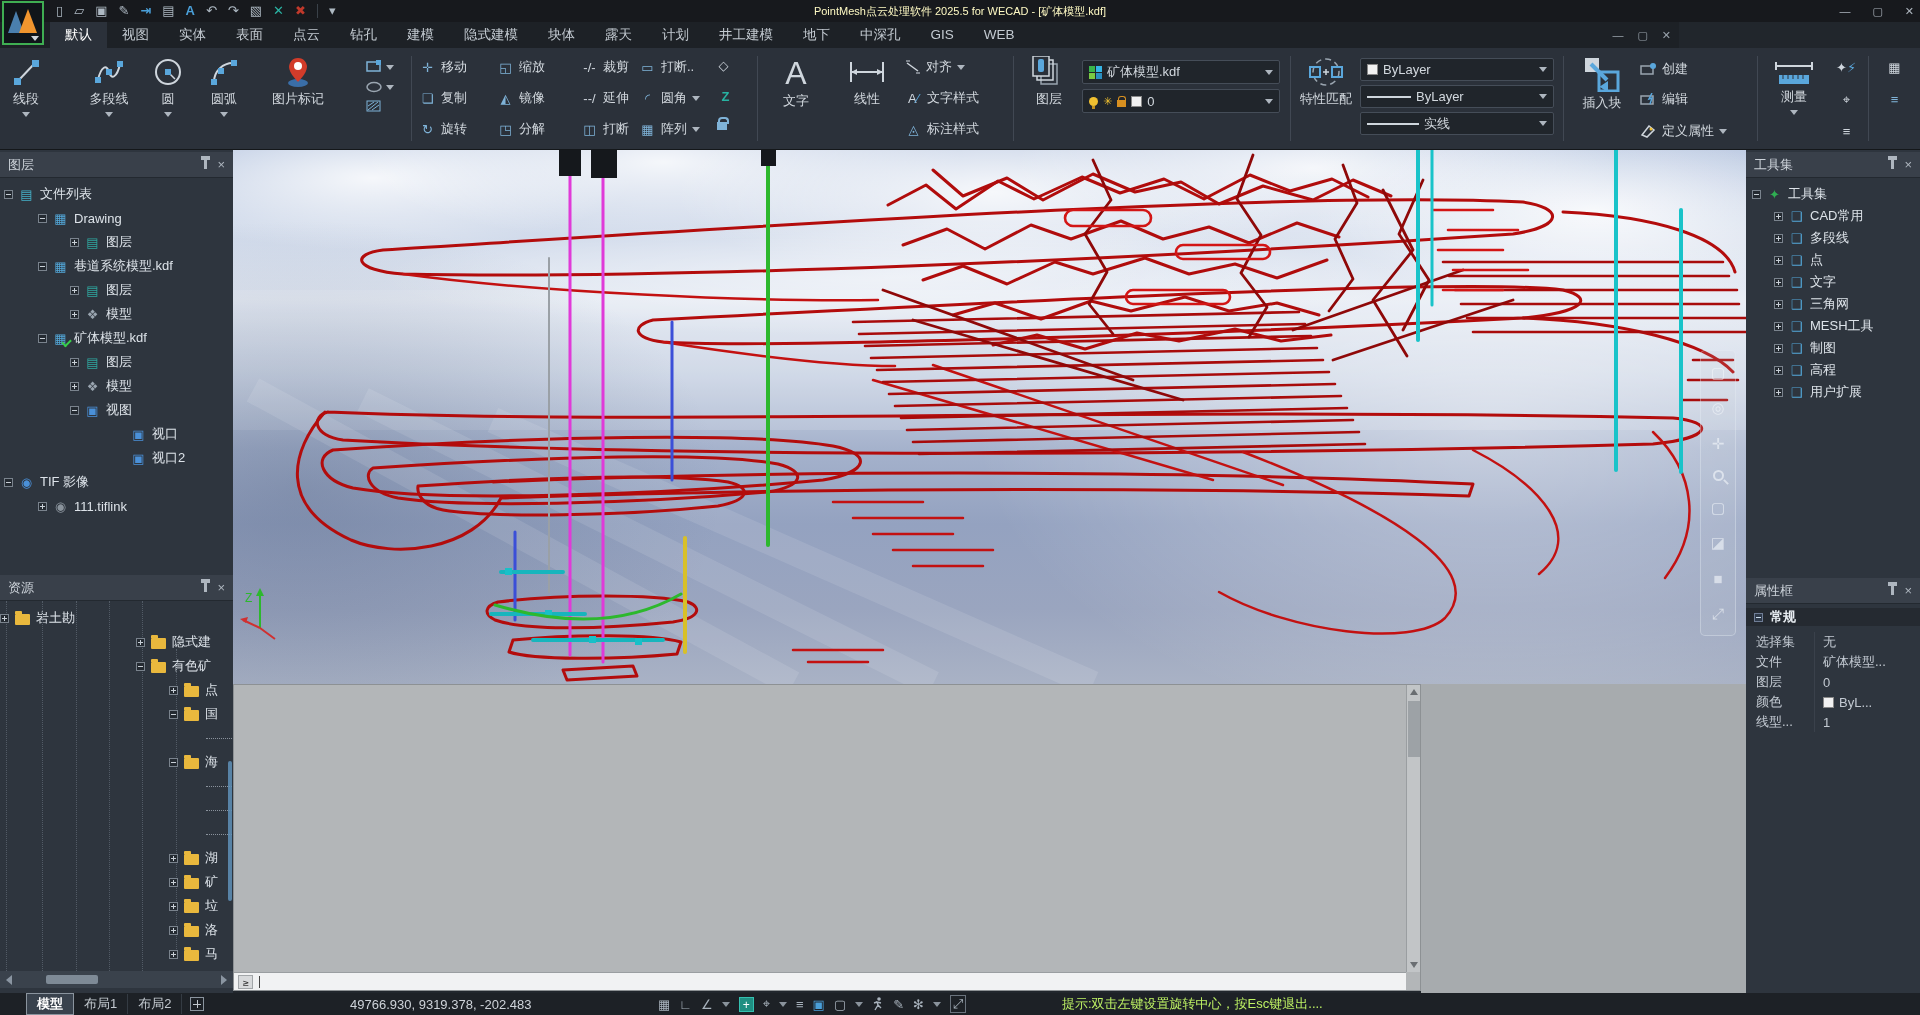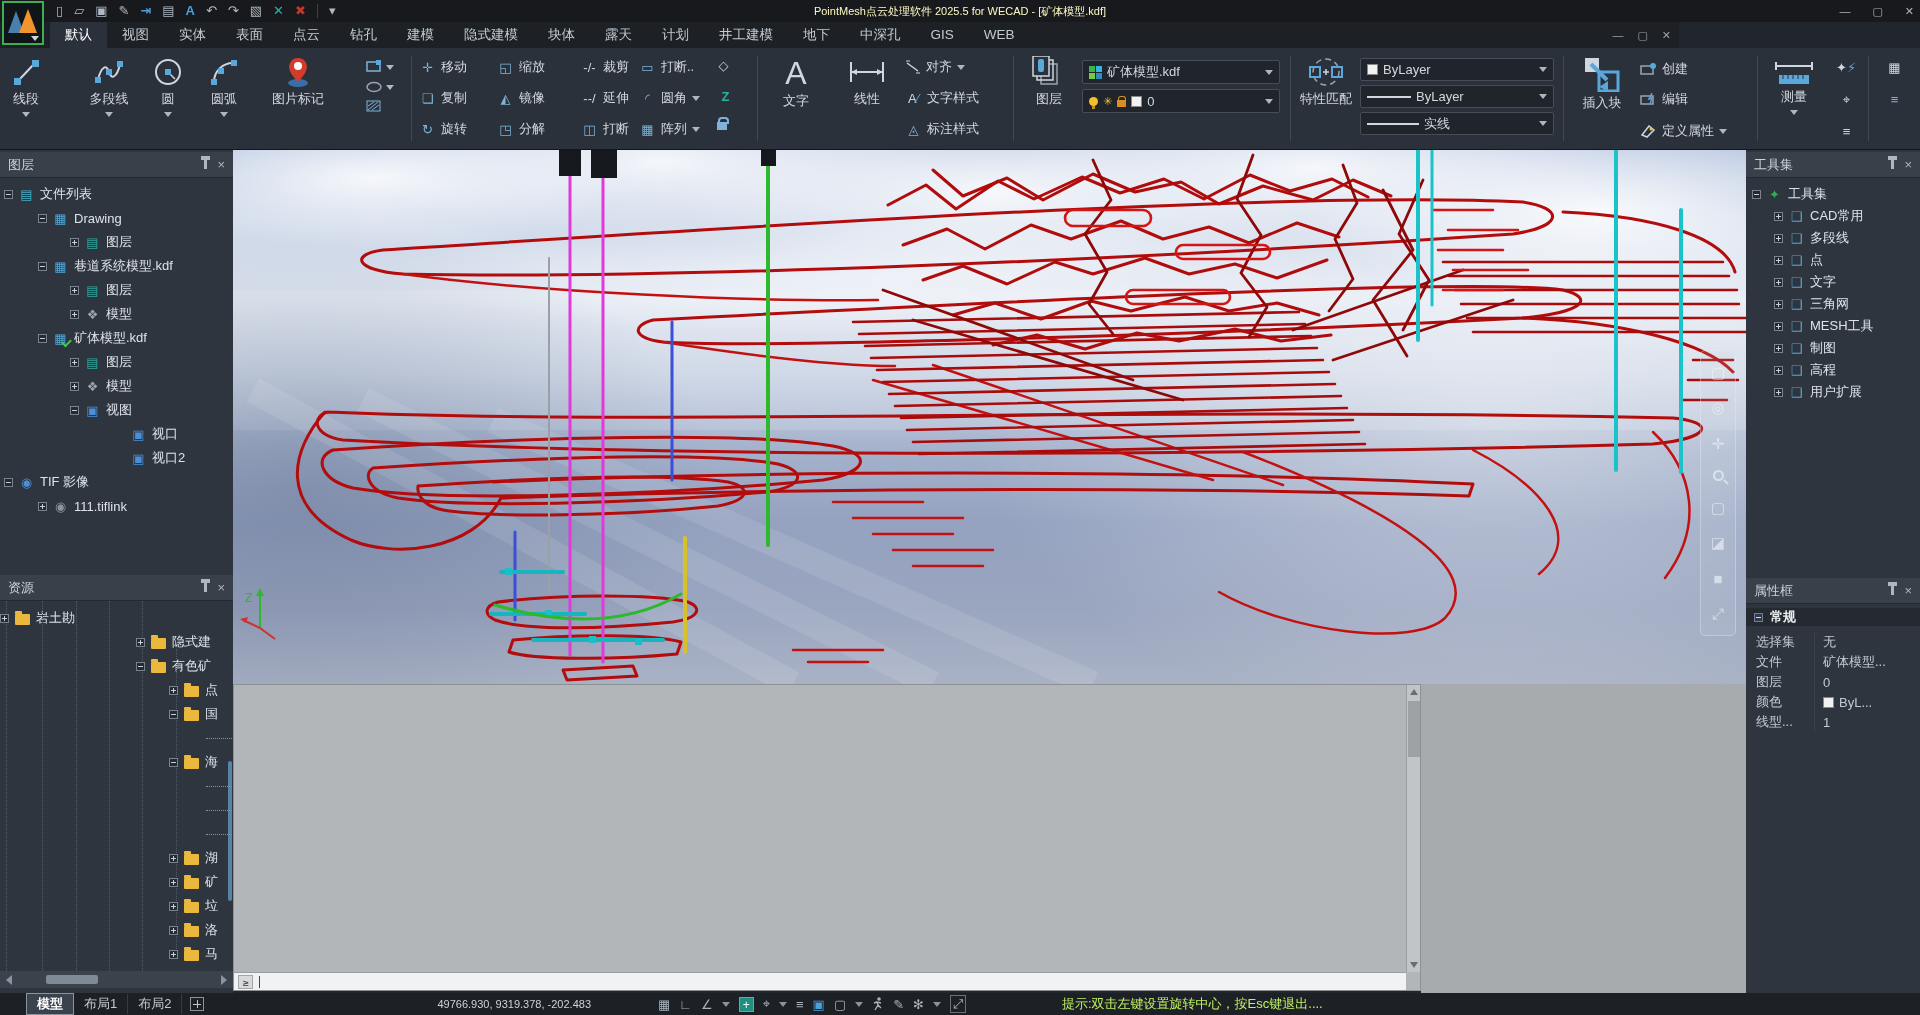--- a/index.html
+++ b/index.html
@@ -119,21 +119,21 @@
 #cmdinput{position:absolute;left:0;right:14px;bottom:0;height:18px;background:#f1f2f3;border-top:1px solid #9a9ea1;display:flex;align-items:center;padding-left:4px;gap:6px}
 #cmdinput .pbox{width:15px;height:14px;background:#d8dadc;border:1px solid #a2a6a9;font-size:10px;line-height:13px;text-align:center;color:#333;font-family:"DejaVu Sans Mono",monospace}
 
 #statusbar{position:absolute;left:0;bottom:0;width:1920px;height:22px;background:#1d2126;display:flex;align-items:center}
 #laytabs{position:absolute;left:26px;display:flex;align-items:center;height:22px}
 .ltab{padding:1px 10px;color:#c3c9cf;font-size:13px;border-right:1px solid #343b43}
 .ltab.active{background:#39424d;border:1px solid #8a949e;color:#fff;font-weight:bold}
 #addlayout{width:14px;height:14px;border:1px solid #8a949e;margin-left:8px;position:relative}
 #addlayout:before{content:"";position:absolute;left:2px;top:6px;width:8px;height:1px;background:#c3c9cf}
 #addlayout:after{content:"";position:absolute;left:6px;top:2px;width:1px;height:8px;background:#c3c9cf}
-#coords{position:absolute;left:361px;width:230px;text-align:right;color:#ced3d9;font-size:11px}
+#coords{position:absolute;left:350px;width:230px;text-align:left;color:#ced3d9;font-size:13px}
 #sicons{position:absolute;left:658px;display:flex;align-items:center;gap:9px;height:22px}
 #sicons .si{color:#a8b2bc;font-size:13px}
 #sicons .si.blue{color:#4a9fd8}
 #sicons .osnap{width:15px;height:15px;background:#1f8f82;color:#fff;text-align:center;line-height:15px;font-size:12px;border:1px solid #35c0b0}
 #sicons .caret{border-top-color:#8a939c}
 #hint{position:absolute;left:1062px;color:#bef264;font-size:13px;white-space:nowrap}
 svg{display:block}
 </style>
 </head>
 <body>

